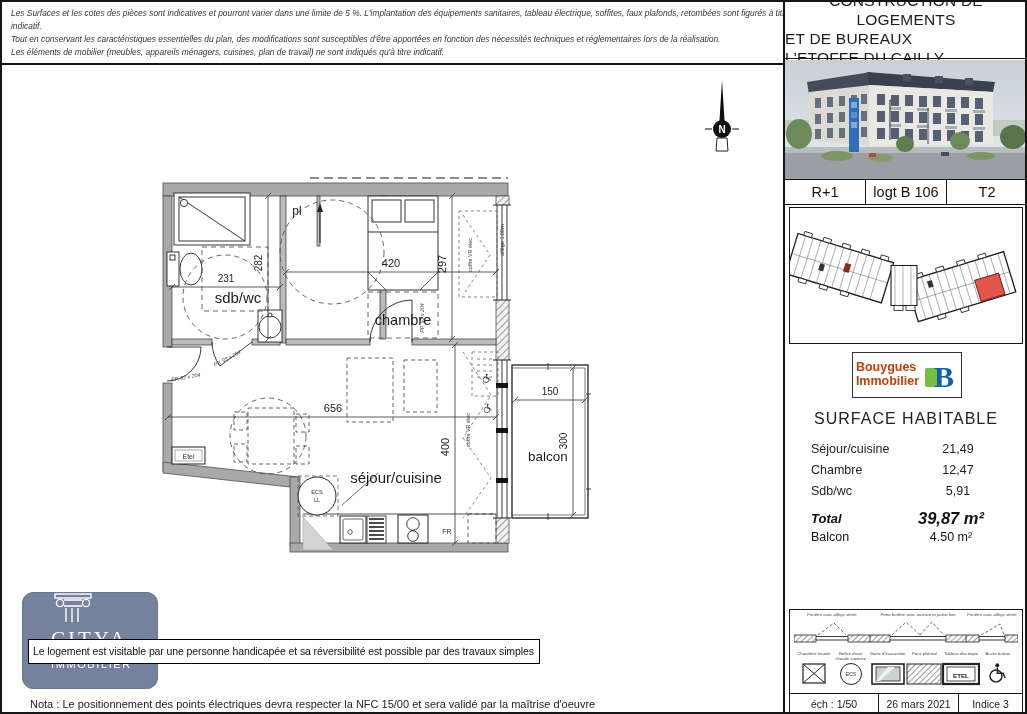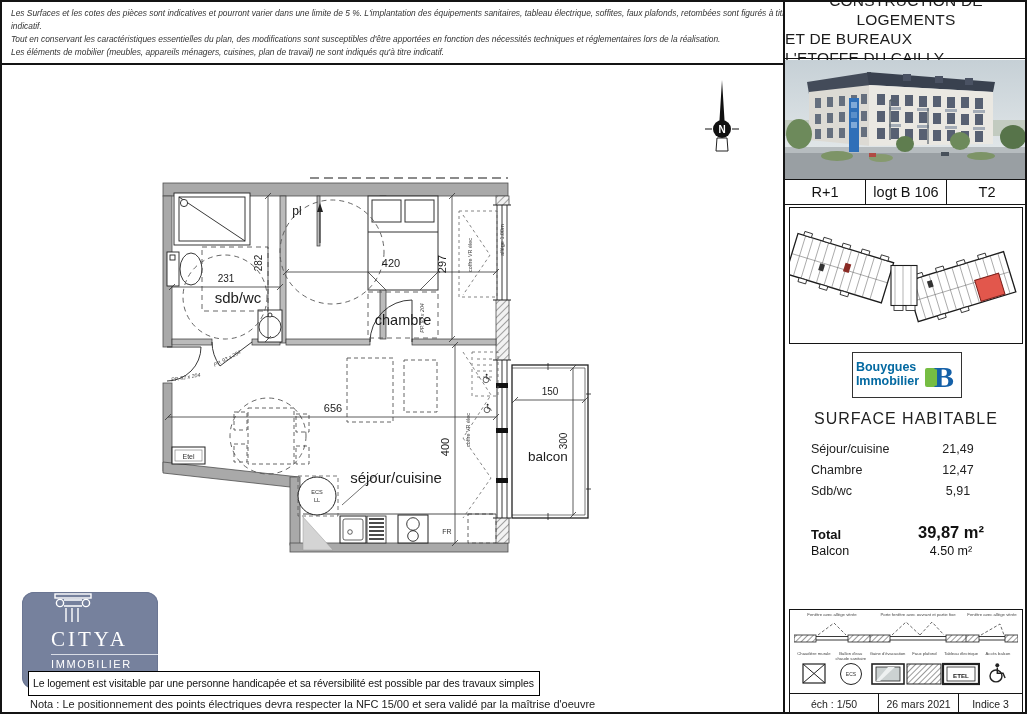--- a/index.html
+++ b/index.html
@@ -23,27 +23,27 @@
     display:flex;flex-direction:column;justify-content:center;align-items:flex-start;
     font-size:15.5px;line-height:1.22;letter-spacing:.2px;color:#1c1c1c;text-align:center;}
   #photo-box{position:absolute;top:57.5px;left:0;right:0;height:119px;border-bottom:1.5px solid #141414;overflow:hidden;}
   #unit-row{position:absolute;top:178px;left:0;right:0;height:24px;border-bottom:1.5px solid #141414;
     display:flex;align-items:stretch;font-size:14.5px;}
   #unit-row>div{flex:1;display:flex;align-items:center;justify-content:center;}
   #unit-row>div+div{border-left:1.5px solid #141414;}
   #keyplan-box{position:absolute;top:205px;left:4px;right:4px;height:135px;border:1.5px solid #141414;background:#fff;}
   #bouygues-box{position:absolute;top:350px;left:67px;width:108px;height:44px;border:1.2px solid #333;
     display:flex;align-items:center;justify-content:center;gap:5px;background:#fff;}
-  #bouygues-box .btxt{font-size:12.5px;font-weight:bold;color:#0369a1;line-height:1.1;}
+  #bouygues-box .btxt{font-size:12.5px;font-weight:bold;color:#c2410c;line-height:1.1;}
   #surface-block{position:absolute;top:400px;left:0;right:0;}
   #surface-heading{text-align:center;font-size:16px;letter-spacing:1px;color:#222;margin:8px 0 14px;}
   .surf-row{display:flex;padding:0 26px;margin-bottom:7px;font-size:12.5px;color:#222;}
   .surf-row .lab{flex:1;}
   .surf-row .val{width:86px;text-align:center;}
-  .surf-total{display:flex;padding:0 26px;margin-top:25px;align-items:flex-end;}
+  .surf-total{display:flex;padding:0 26px;margin-top:11px;align-items:center;font-style:italic;}
   .surf-total .lab{flex:1;font-weight:bold;font-size:13px;}
   .surf-total .val{width:100px;text-align:center;font-weight:bold;font-size:16.5px;}
   .surf-balc{display:flex;padding:0 26px;margin-top:2px;font-size:12.5px;}
   .surf-balc .lab{flex:1;}
   .surf-balc .val{width:100px;text-align:center;}
   #legend-box{position:absolute;top:607px;left:4px;right:4px;height:84px;border:1.5px solid #141414;background:#fff;}
   .leg-winrow{position:absolute;top:2px;left:0;right:0;height:38px;display:flex;justify-content:space-between;padding:0 4px;}
   .leg-win{display:flex;flex-direction:column;align-items:center;}
   .leg-win .cap{font-size:4.3px;color:#444;height:8px;white-space:nowrap;}
   .leg-itemrow{position:absolute;top:42px;left:0;right:0;display:flex;justify-content:space-between;padding:0 6px;}
@@ -53,21 +53,21 @@
     display:flex;font-size:10.5px;color:#222;background:#fff;}
   #col-footer>div{display:flex;align-items:center;justify-content:center;}
   #col-footer .f1{width:38%;}#col-footer .f2{width:34%;border-left:1px solid #141414;border-right:1px solid #141414;}
   #col-footer .f3{flex:1;}
 
   
   #citya{position:absolute;left:22px;top:592px;width:107px;height:97px;background:#76819d;
     border-radius:12px;z-index:8;display:flex;flex-direction:column;box-shadow:inset 0 0 0 1px #6b7693;padding-left:29px;}
   #citya .cname{font-family:"Liberation Serif",serif;color:#fff;font-size:21px;letter-spacing:3px;margin-top:1px;}
   #citya .csub{color:#fff;font-size:11px;letter-spacing:1.6px;border-top:1px solid #d9dde6;padding-top:3px;margin-top:2px;}
-  #access-note{position:absolute;left:28px;top:671px;width:502px;height:23px;border:1.3px solid #000;background:#fff;
+  #access-note{position:absolute;left:28px;top:639px;width:502px;height:23px;border:1.3px solid #000;background:#fff;
     font-size:10.5px;letter-spacing:-0.1px;line-height:23px;padding:0 4px;white-space:nowrap;overflow:hidden;z-index:9;}
   #nota{position:absolute;left:30px;top:698px;font-size:11px;color:#222;z-index:9;white-space:nowrap;}
 </style>
 </head>
 <body>
 
 <div id="sheet">
   <div id="frame"></div>
 
   <div id="disclaimer">

